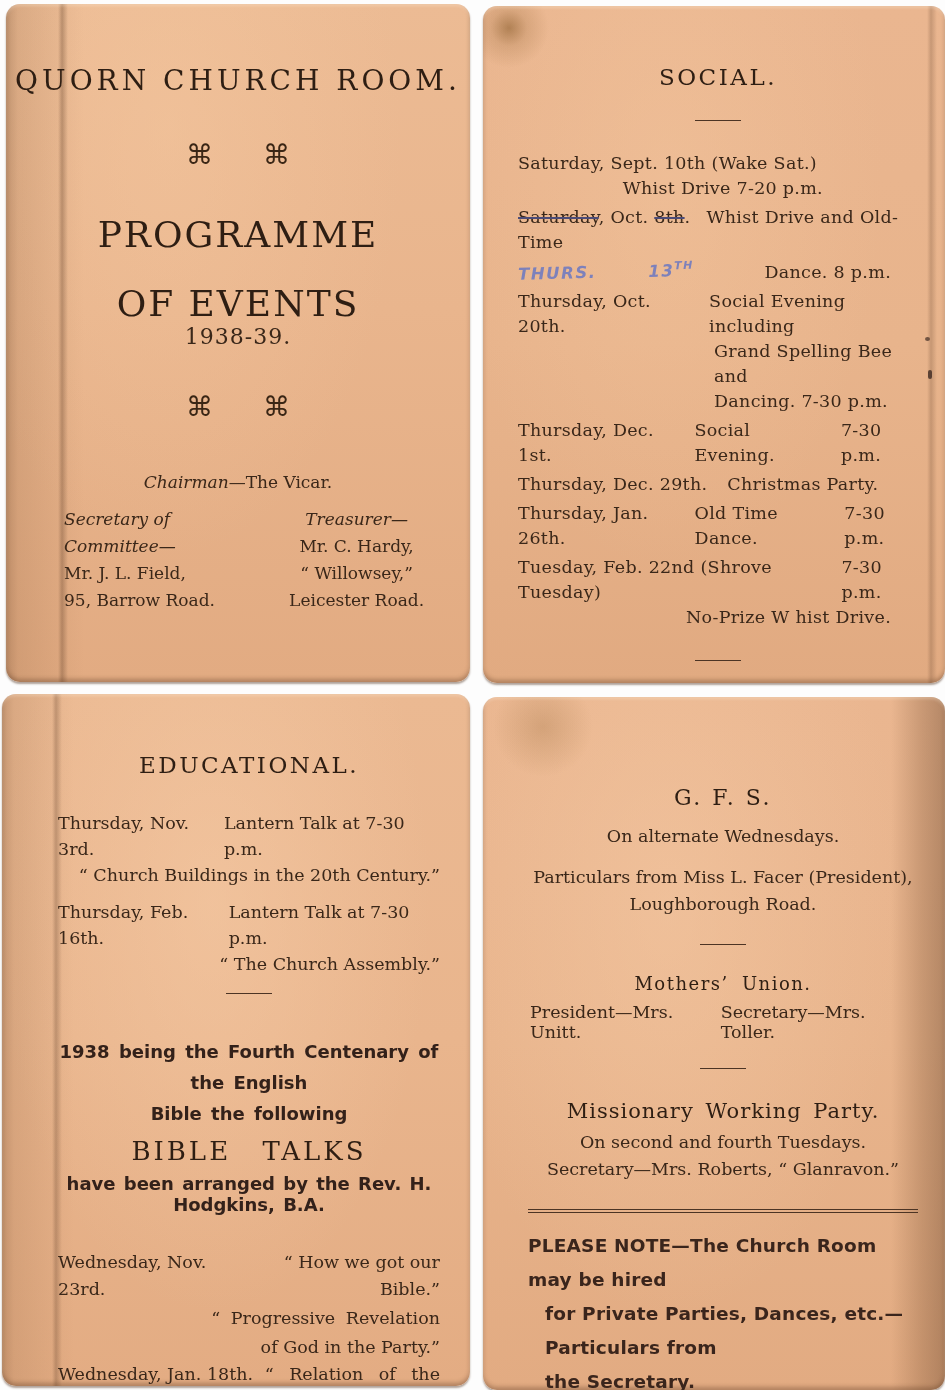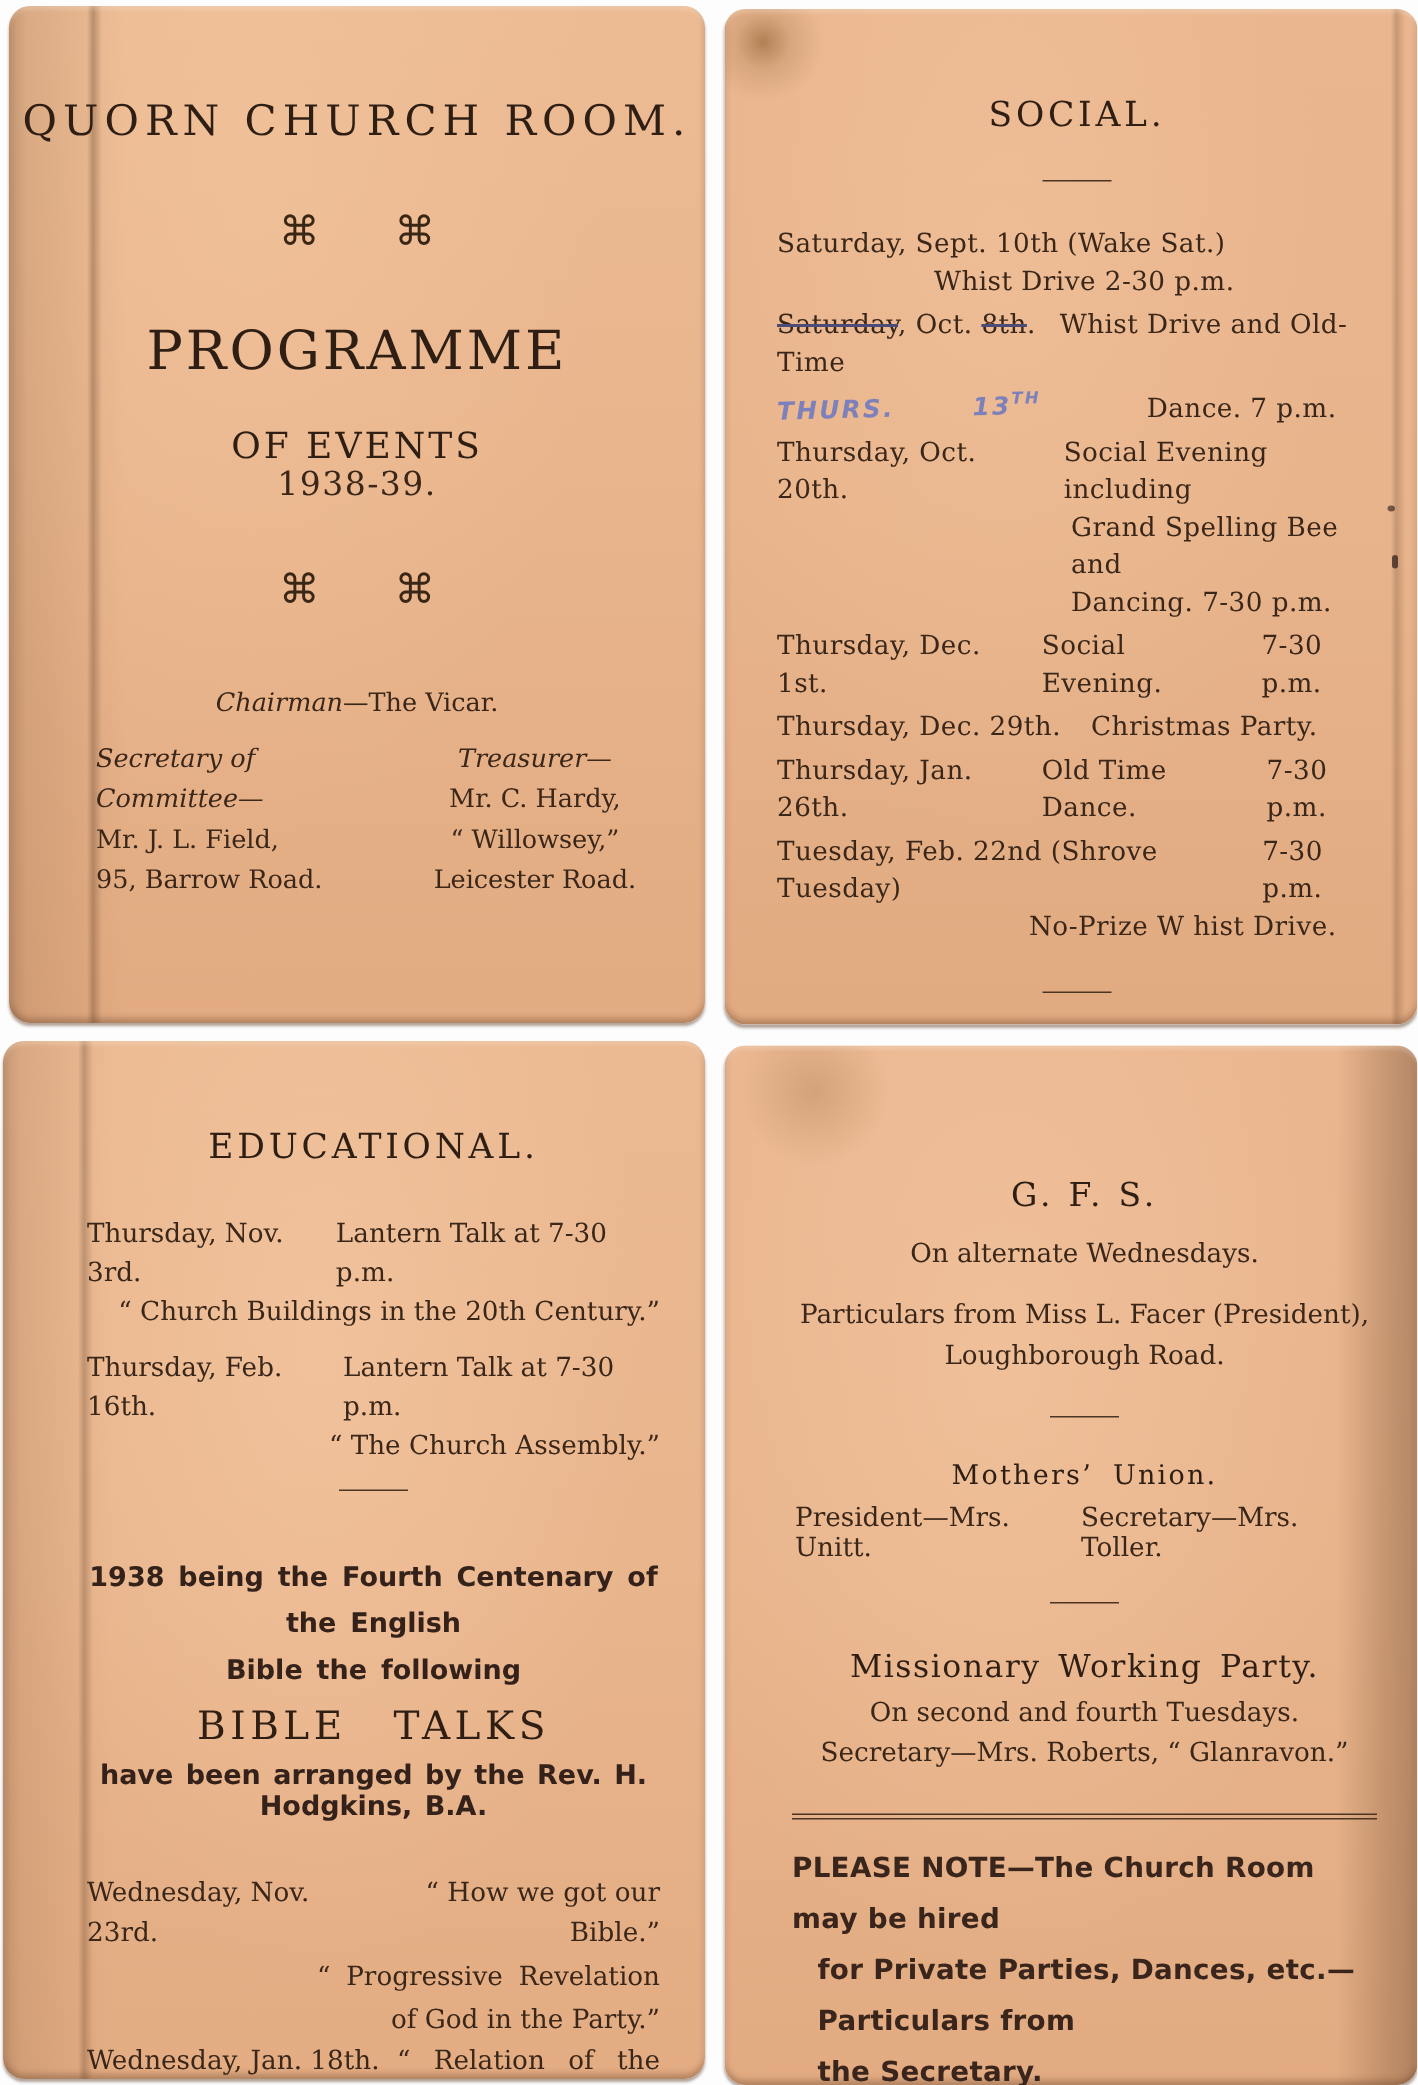--- a/index.html
+++ b/index.html
@@ -44,21 +44,21 @@
   .center { text-align:center; }
   .divider { width:46px; height:0; border-top:1.6px solid #4c3424; margin:0 auto; }
   .rule2 { border-top:1.6px solid #4c3424; border-bottom:1px solid #4c3424; height:4px; }
 
   
   .cover-content { padding-top:60px; }
   .cover-title { font-size:28px; letter-spacing:4px; color:#2e1e13; }
   .orn-row { display:flex; justify-content:center; gap:50px; margin-top:44px; }
   .orn { font-family:"DejaVu Sans",sans-serif; font-size:27px; color:#3a2615; line-height:1; }
   .cover-prog { font-size:36px; letter-spacing:2px; color:#2e1e13; margin-top:46px; }
-  .cover-prog2 { font-size:24px; letter-spacing:2px; color:#2e1e13; margin-top:28px; }
+  .cover-prog2 { font-size:36px; letter-spacing:2px; color:#2e1e13; margin-top:28px; }
   .cover-season { font-size:22px; letter-spacing:1px; }
   .orn-row2 { margin-top:44px; }
   .chairman { margin-top:52px; font-size:17px; }
   .officers { display:flex; margin-top:14px; padding:0 26px 0 58px; font-size:17px; line-height:27px; }
   .off-left { width:54%; text-align:left; }
   .off-right { width:46%; text-align:center; }
   .ital { font-style:italic; }
 
   
   .tr-content { padding:58px 27px 0 35px; }
@@ -161,28 +161,28 @@
     <div class="ink-speck" style="right:15px; top:331px; width:5px; height:4px; opacity:.65;"></div>
     <div class="ink-speck" style="right:13px; top:364px; width:4px; height:9px; opacity:.75; border-radius:2px;"></div>
     <div class="tr-content">
       <div class="panel-heading">SOCIAL.</div>
       <div class="divider"></div>
 
       <div class="events">
 
         <div class="event">
           <div>Saturday, Sept. 10th (Wake Sat.)</div>
-          <div class="cont-r pr95">Whist Drive 2-30 p.m.</div>
+          <div class="cont-r pr95">Whist Drive 7-20 p.m.</div>
         </div>
 
         <div class="event">
           <div><span class="strike">Saturday</span><span>, Oct. </span><span class="strike">8th</span><span>.</span><span class="desc-gap">Whist Drive and Old-Time</span></div>
           <div class="line2-split">
             <span class="hand"><span>THURS.</span><span class="hand-date">13</span><sup>TH</sup></span>
-            <span class="pr27">Dance.   7 p.m.</span>
+            <span class="pr27">Dance.   8 p.m.</span>
           </div>
         </div>
 
         <div class="event">
           <div class="ev-line">
               <span>Thursday, Oct. 20th.</span>
               <span>Social Evening including</span>
             </div>
           <div class="indent-l">Grand Spelling Bee and</div>
           <div class="indent-l">Dancing.  7-30 p.m.</div>

